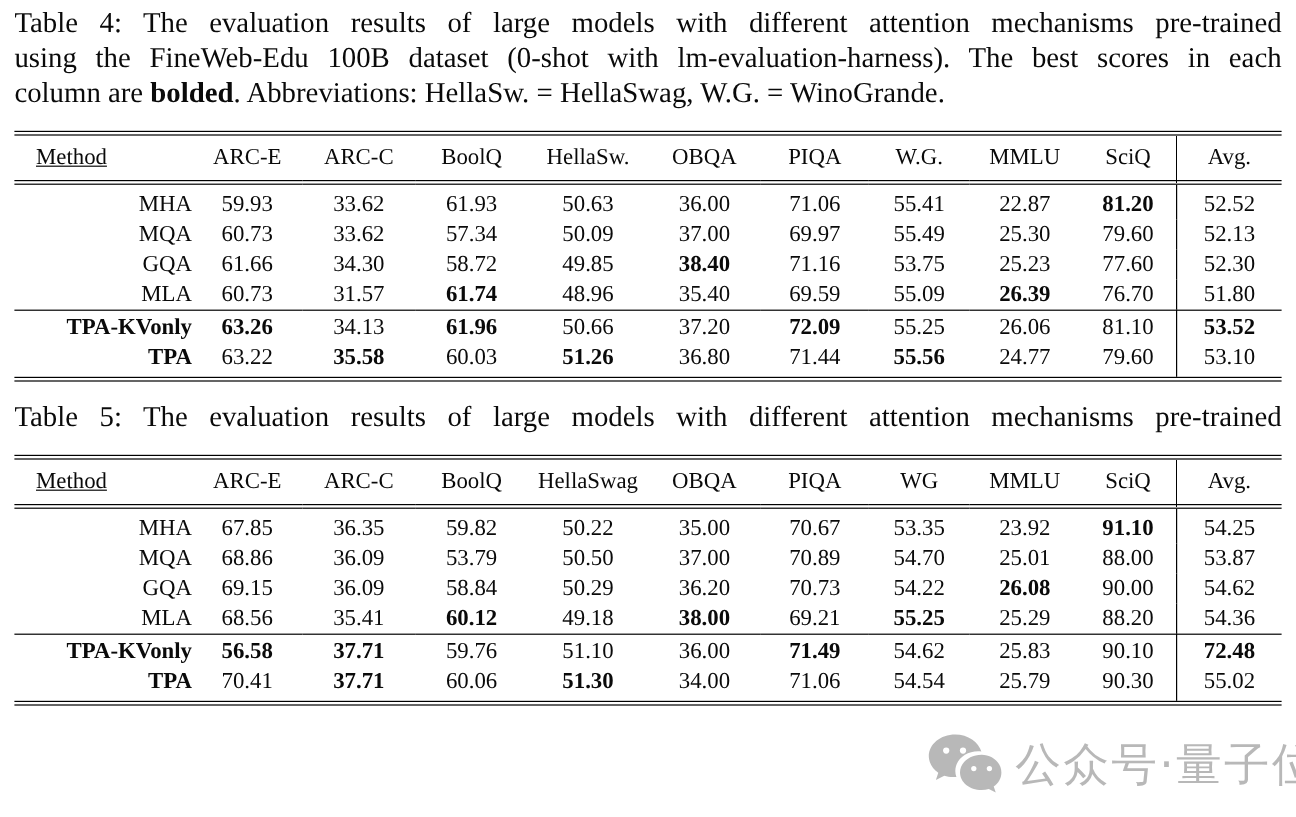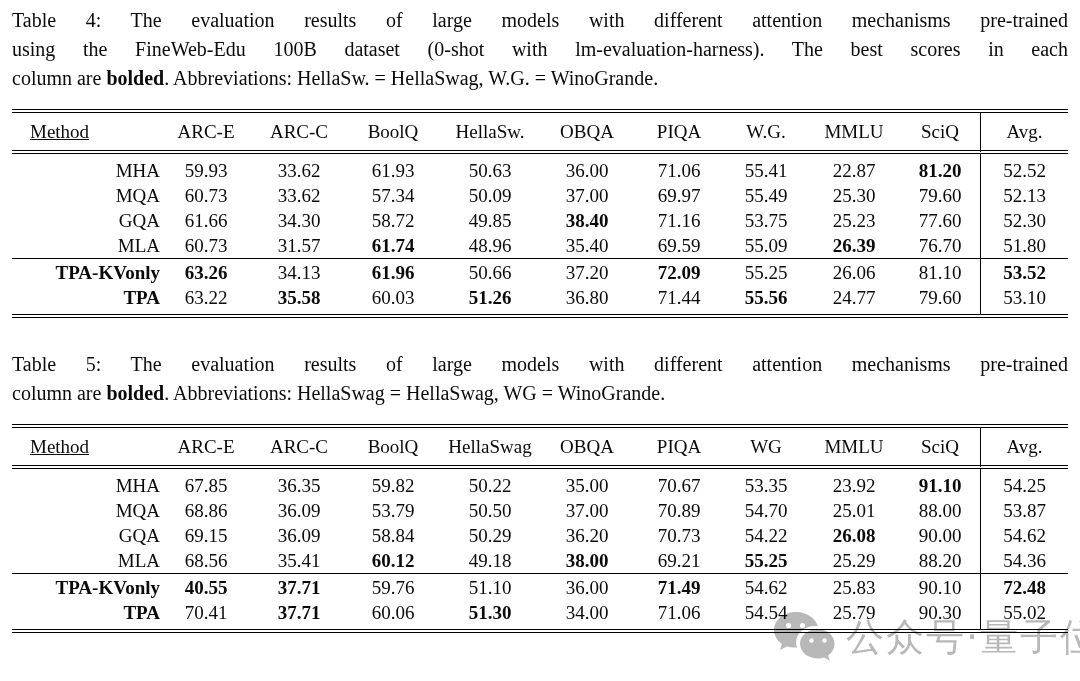--- a/index.html
+++ b/index.html
@@ -3,25 +3,25 @@
 <meta charset="utf-8">
 <style>
   html,body{margin:0;padding:0;}
   body{
     width:1080px;height:681px;
     background:#ffffff;color:#0a0a0a;
     font-family:"Liberation Serif", serif;
     position:relative;overflow:hidden;
   }
   .page{position:relative;z-index:1;padding:6px 12px 0 12px;}
-  .caption{font-size:20px;line-height:29px;}
+  .caption{font-size:24px;line-height:29px;}
   .cap-line{text-align:justify;}
   .cap-line.just{text-align-last:justify;}
   .caption b{font-weight:bold;}
-  .cap2{margin-top:32px;}
+  .cap2{margin-top:16px;}
   table.tbl{
     width:1056px;margin:16px auto 0;
     border-spacing:0;table-layout:fixed;
     font-size:19px;
     border-top:4px double #000;
     border-bottom:4px double #000;
   }
   .c0{width:148px}.c1{width:92px}.c2{width:94px}.c3{width:94px}.c4{width:100px}
   .c5{width:94px}.c6{width:90px}.c7{width:84px}.c8{width:92px}.c9{width:80px}.c10{width:88px}
   thead th{
@@ -180,21 +180,20 @@
           <td class="bd">55.56</td>
           <td>24.77</td>
           <td>79.60</td>
           <td class="avg">53.10</td>
         </tr>
       </tbody>
     </table>
 
   <div class="caption cap2">
     <div class="cap-line just">Table 5:  The evaluation results of large models with different attention mechanisms pre-trained</div>
-    <div class="cap-line"><span>column are </span><b>bolded</b><span>. Abbreviations: HellaSwag = HellaSwag, WG = WinoGrande.</span></div>
   </div>
 
   <table class="tbl">
     <colgroup>
       <col class="c0">
         <col class="c1">
         <col class="c2">
         <col class="c3">
         <col class="c4">
       <col class="c5">
@@ -267,21 +266,21 @@
           <td>49.18</td>
           <td class="bd">38.00</td>
           <td>69.21</td>
           <td class="bd">55.25</td>
           <td>25.29</td>
           <td>88.20</td>
           <td class="avg">54.36</td>
         </tr>
         <tr class="group-start">
           <td class="method bd">TPA-KVonly</td>
-          <td class="bd">40.55</td>
+          <td class="bd">56.58</td>
           <td class="bd">37.71</td>
           <td>59.76</td>
           <td>51.10</td>
           <td>36.00</td>
           <td class="bd">71.49</td>
           <td>54.62</td>
           <td>25.83</td>
           <td>90.10</td>
           <td class="bd avg">72.48</td>
         </tr>

